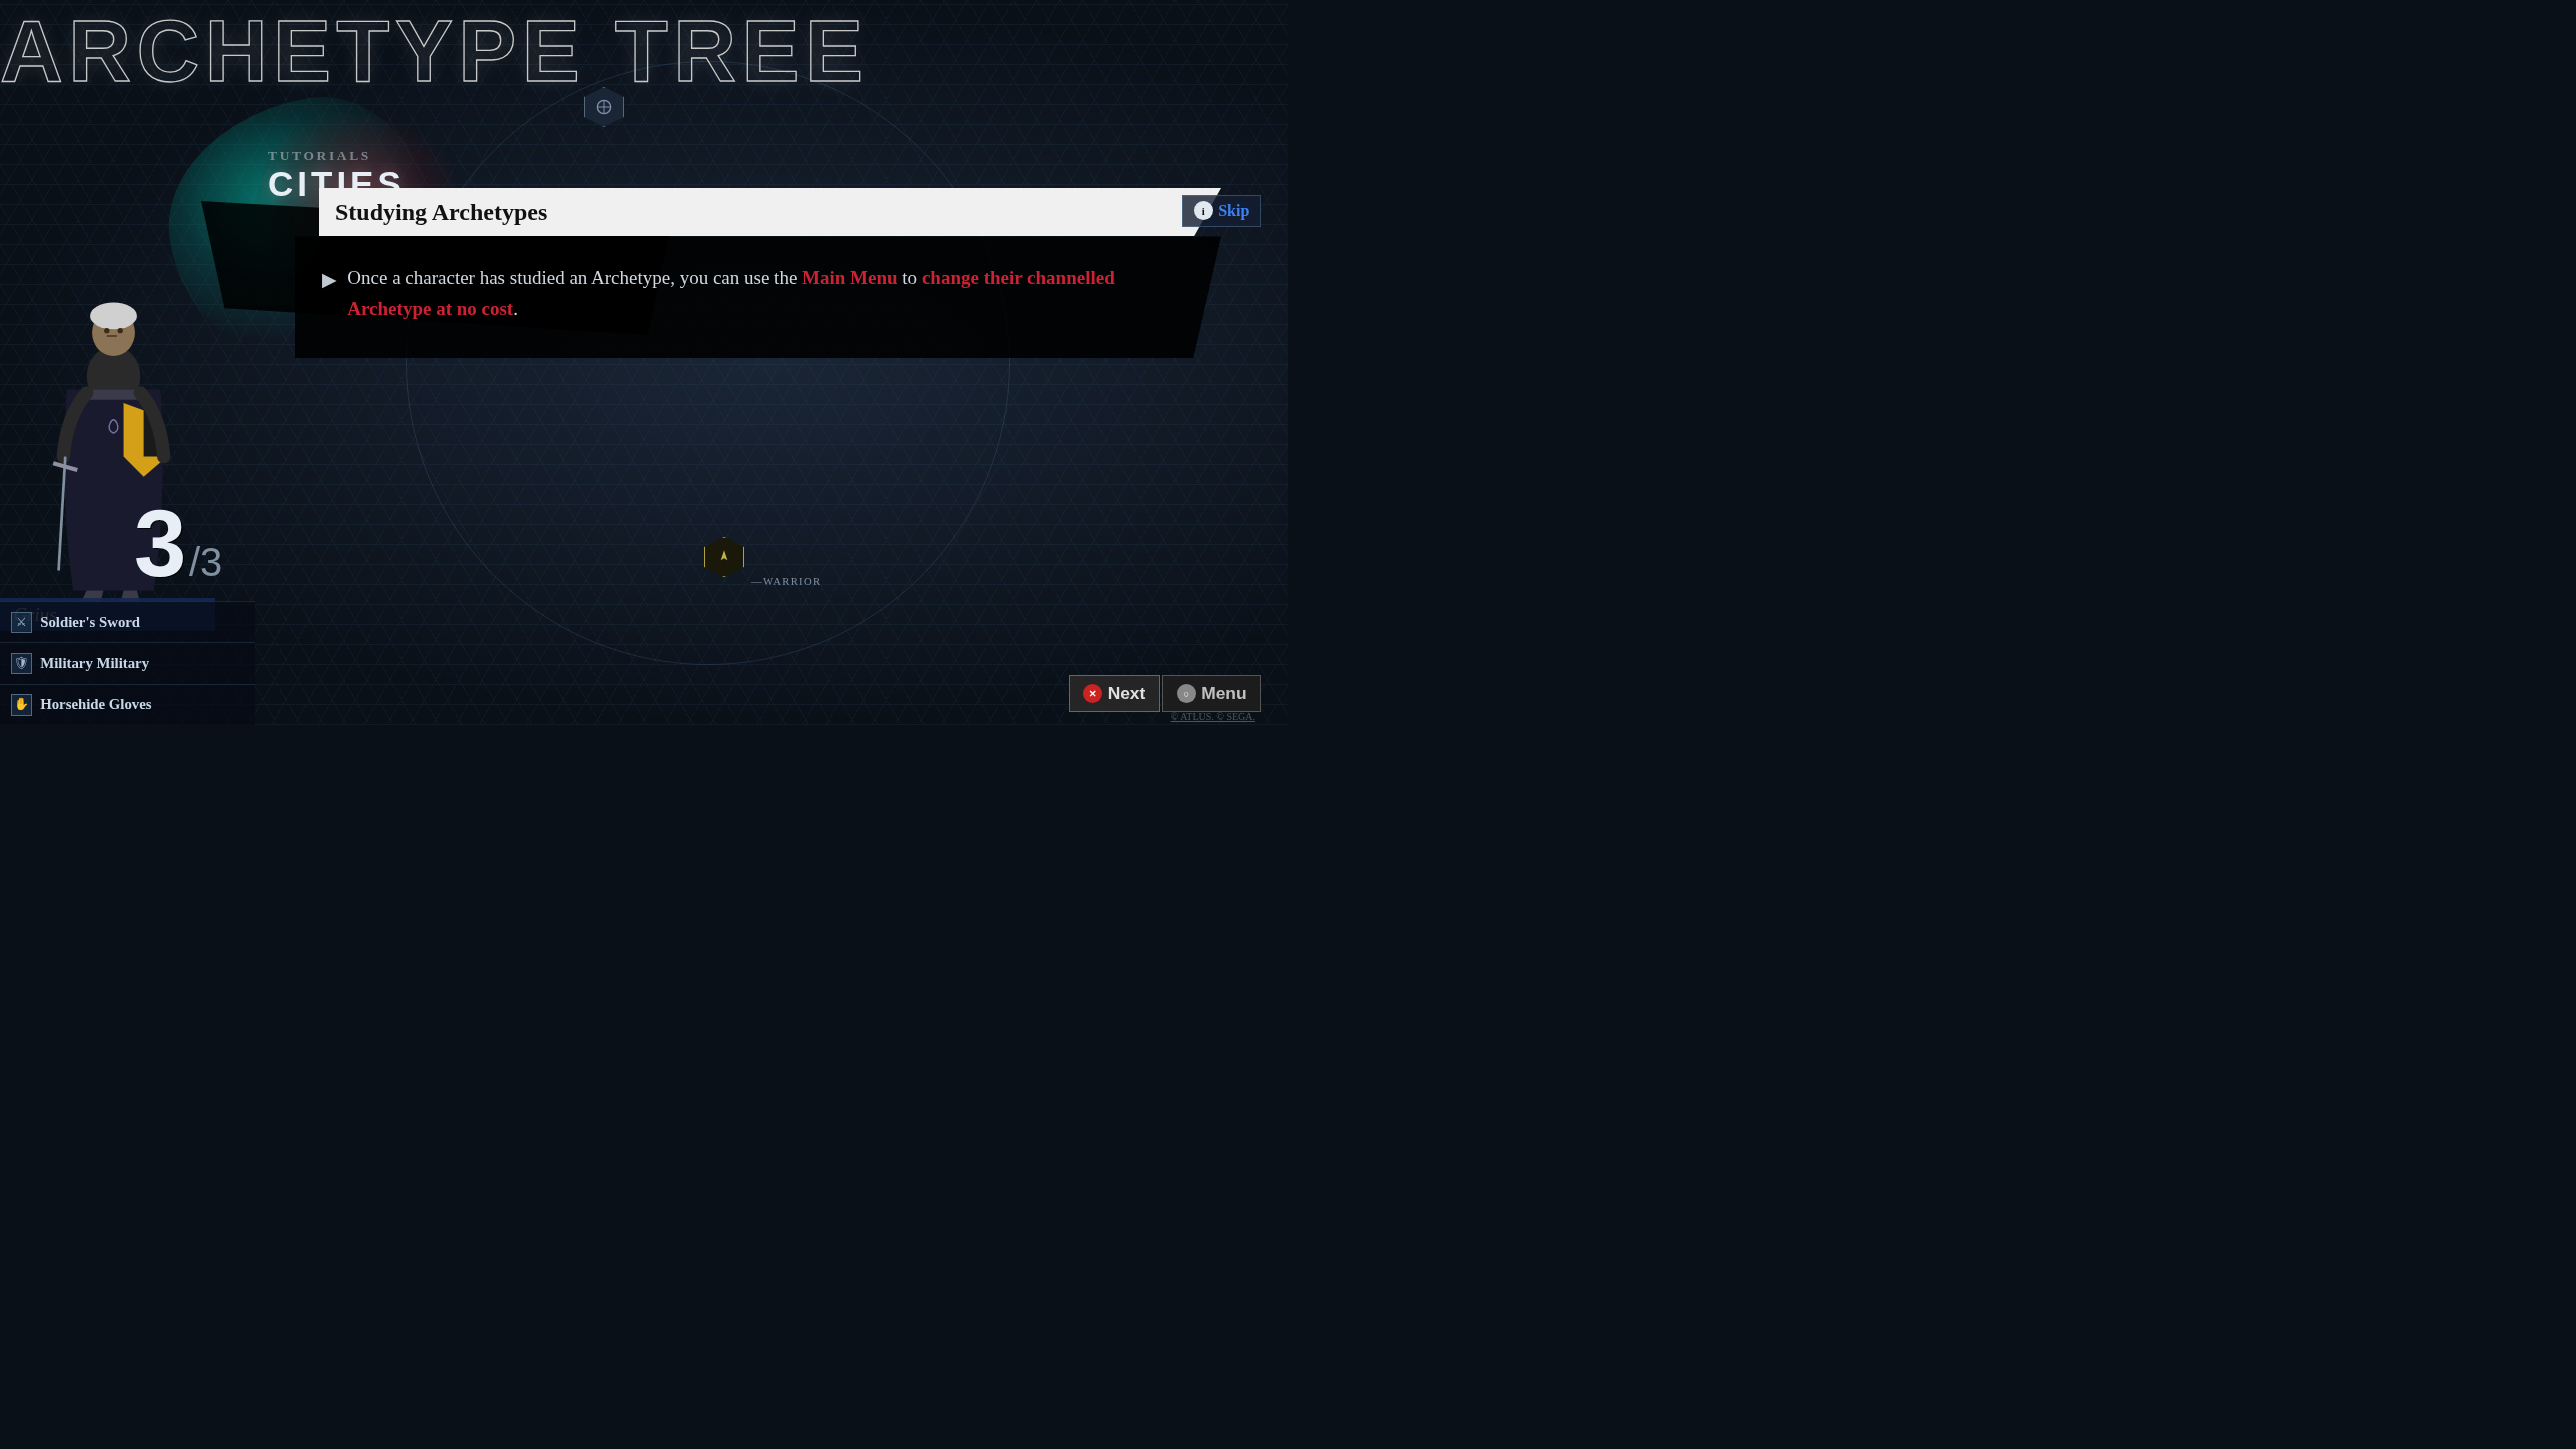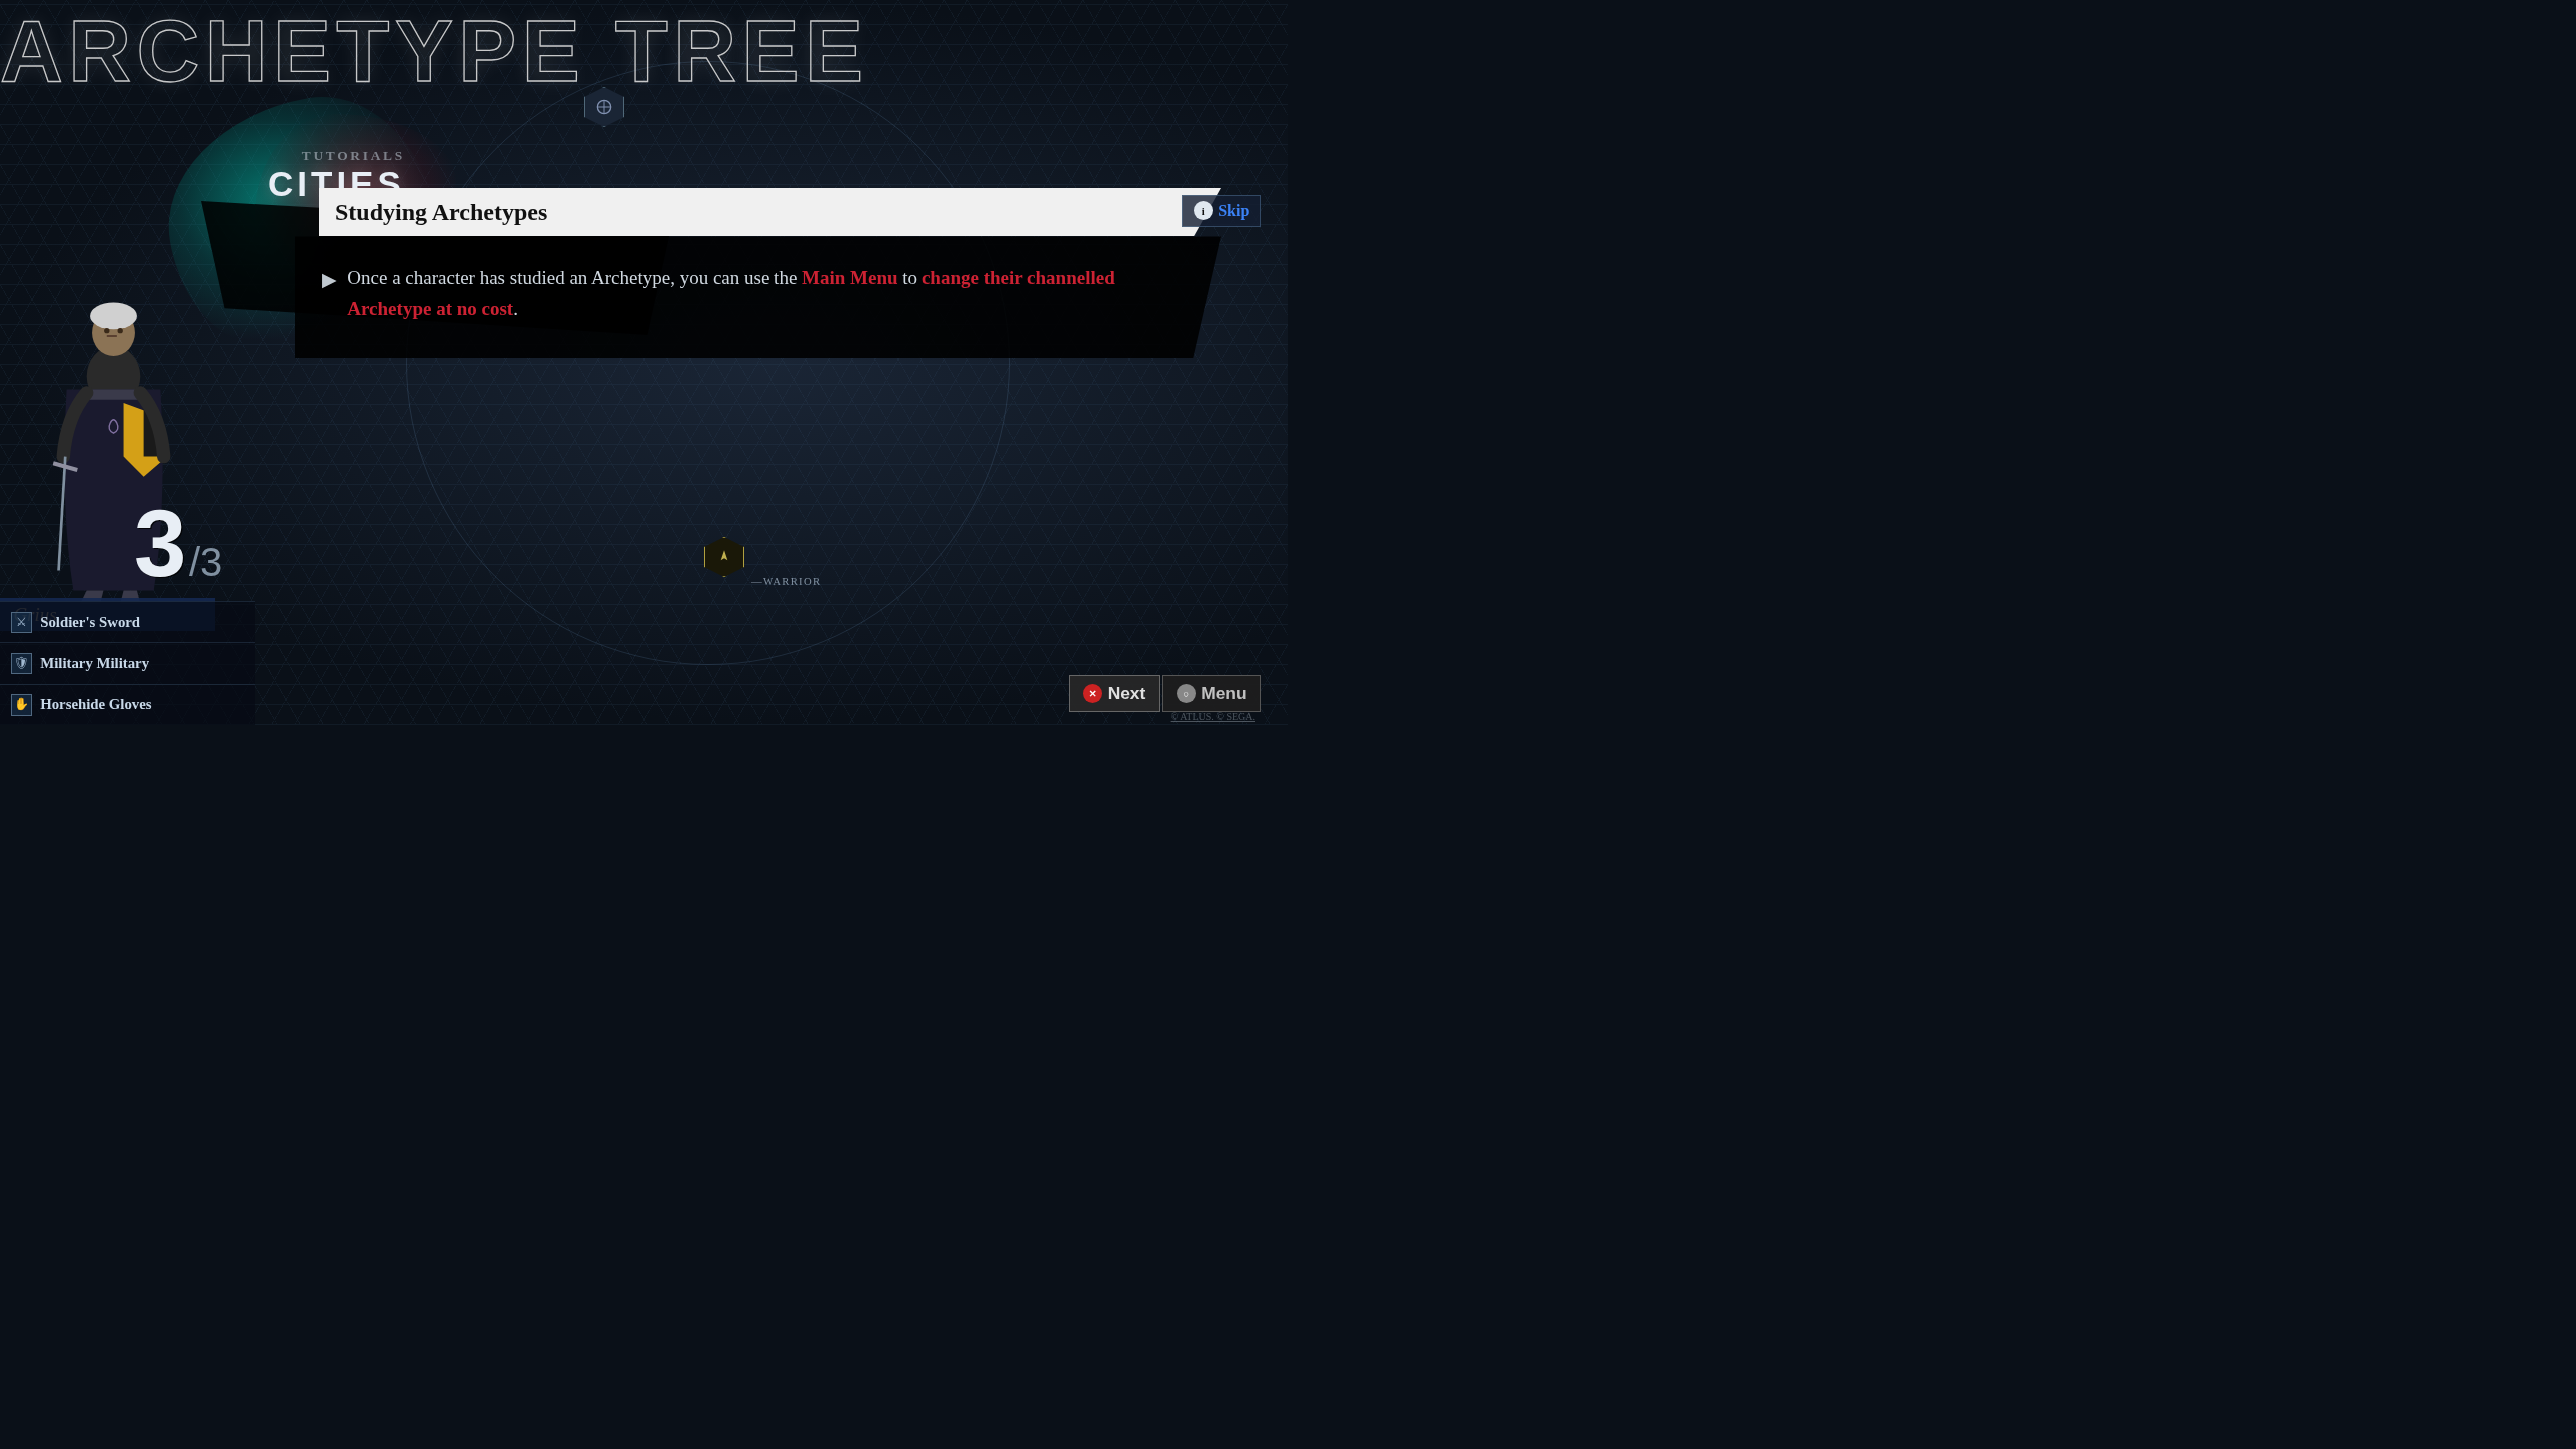--- a/index.html
+++ b/index.html
@@ -201,21 +201,20 @@
     }
 
     
     .tutorial-tabs {
       position: absolute;
       top: 148px;
       left: 268px;
       z-index: 15;
       display: flex;
       flex-direction: column;
-      align-items: flex-end;
     }
 
     .tab-label {
       font-size: 13.4px;
       color: rgba(180, 190, 200, 0.6);
       text-transform: uppercase;
       letter-spacing: 2.7px;
       font-weight: bold;
     }
 

